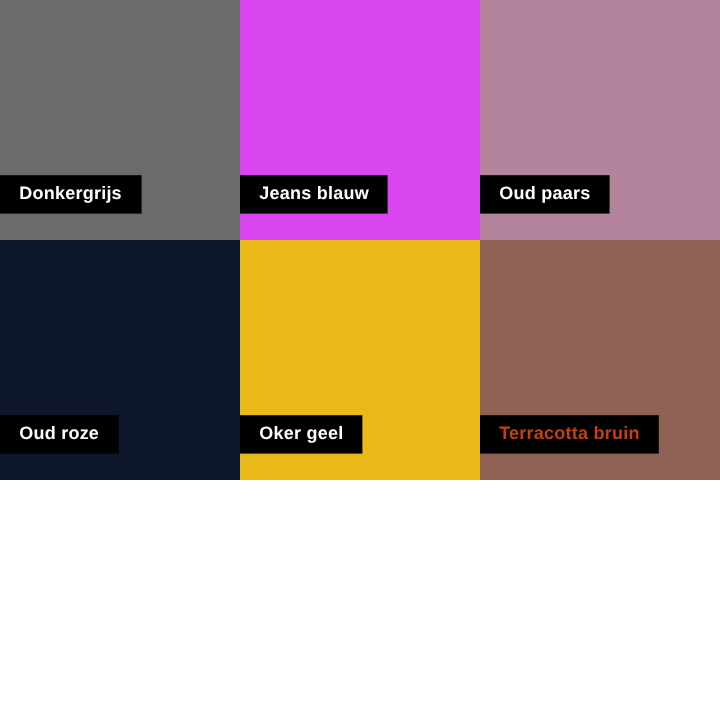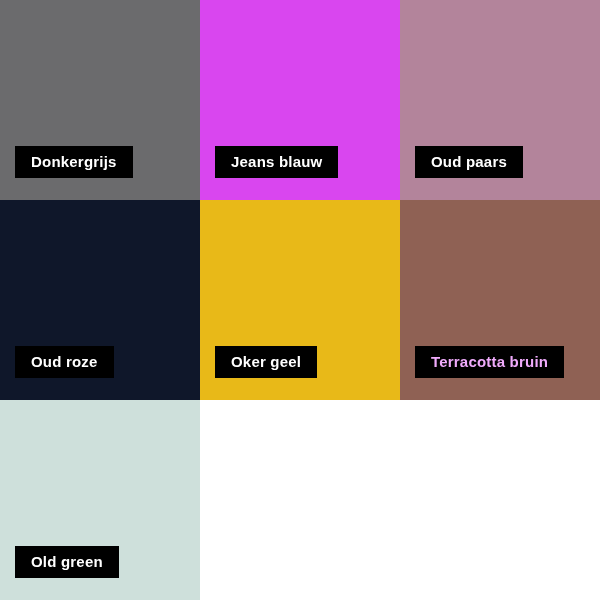--- a/index.html
+++ b/index.html
@@ -23,21 +23,21 @@
   .swatch {
     position: relative;
     width: 200px;
     height: 200px;
     overflow: hidden;
   }
 
   
   .swatch-label {
     position: absolute;
-    left: 15px;
+    left: 0;
     bottom: 22px;
     display: inline-block;
     background: #000000;
     color: #ffffff;
     font-size: 15px;
     font-weight: bold;
     line-height: 1;
     letter-spacing: 0.2px;
     padding: 8px 16px 9px 16px;
     white-space: nowrap;
@@ -65,20 +65,17 @@
   <div class="swatch" style="background-color: #0f172a;">
     <span class="swatch-label" style="background-color: rgb(0, 0, 0); color: rgb(255, 255, 255);">Oud roze</span>
   </div>
 
 
   <div class="swatch" style="background-color: rgb(232, 185, 24); text-align: center;">
     <span class="swatch-label" style="background-color: rgb(0, 0, 0); color: rgb(255, 255, 255);">Oker geel</span>
   </div>
 
   <div class="swatch" style="background-color: rgb(143, 97, 84);">
-    <span class="swatch-label" style="background-color: rgb(0, 0, 0); color: #f0abfc;">Terracotta bruin</span>
+    <span class="swatch-label" style="background-color: rgb(0, 0, 0); color: #c2410c;">Terracotta bruin</span>
   </div>
 
-  <div class="swatch" style="background-color: rgb(206, 224, 219);">
-    <span class="swatch-label" style="background-color: rgb(0, 0, 0); color: rgb(255, 255, 255);">Old green</span>
-  </div>
 
 </div>
 
 </body></html>

